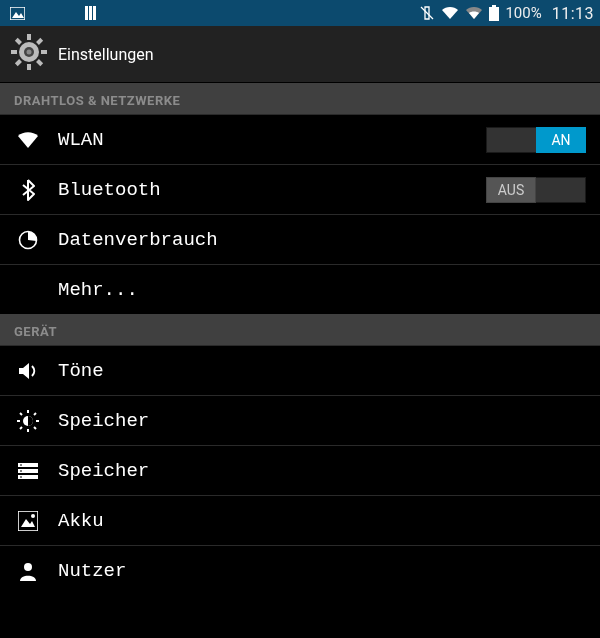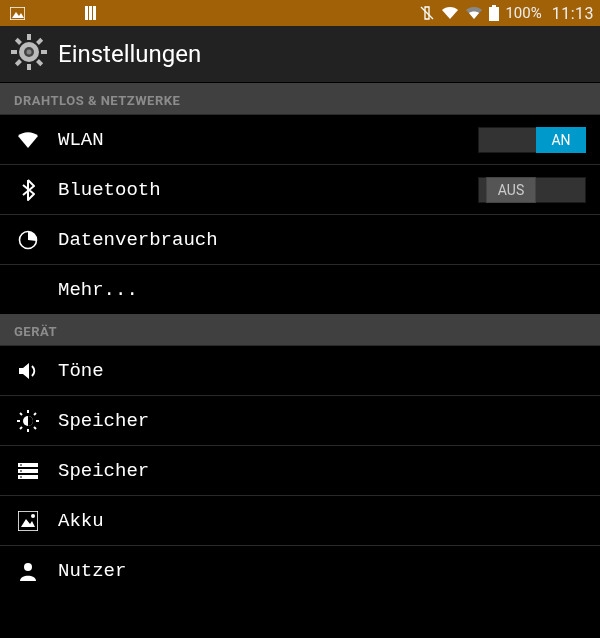--- a/index.html
+++ b/index.html
@@ -9,42 +9,42 @@
     height: 638px;
     background: #000;
     font-family: Roboto, "Helvetica Neue", Arial, sans-serif;
     color: #fff;
     overflow: hidden;
     -webkit-font-smoothing: antialiased;
   }
   
   .status-bar {
     height: 26px;
-    background: #a16207;
+    background: #0c4a6e;
     display: flex;
     align-items: center;
     font-size: 15px;
     padding: 0 6px;
     color: #eee;
   }
   .status-left { display: flex; align-items: center; gap: 18px; padding-left: 4px; }
   .status-left svg { display:block; }
   .status-right { margin-left: auto; display: flex; align-items: center; gap: 6px; }
   .status-right svg { display:block; }
   .clock { font-size: 16px; letter-spacing: 0.5px; margin-left: 4px; }
   
   .app-header {
     height: 56px;
     background: #222;
     display: flex;
     align-items: center;
     padding-left: 10px;
     border-bottom: 1px solid #000;
   }
-  .app-header .title { font-size: 24px; color: #fff; margin-left: 10px; }
+  .app-header .title { font-size: 16px; color: #fff; margin-left: 10px; }
   
   .section-header {
     font-size: 13px;
     font-weight: bold;
     color: #8c8c8c;
     letter-spacing: 0.5px;
     padding: 10px 14px 6px;
     background: #404040;
   }
   
@@ -73,21 +73,20 @@
   }
   
   .toggle {
     width: 100px;
     height: 26px;
     background: #333;
     position: relative;
     display: flex;
     font-size: 14px;
     box-shadow: inset 0 0 0 1px #1a1a1a;
-    padding-left: 8px;
   }
   .toggle .half {
     flex: 1;
     display: flex;
     align-items: center;
     justify-content: center;
     color: #aaa;
   }
   .toggle.on .half.on-half {
     background: #0099cc;

